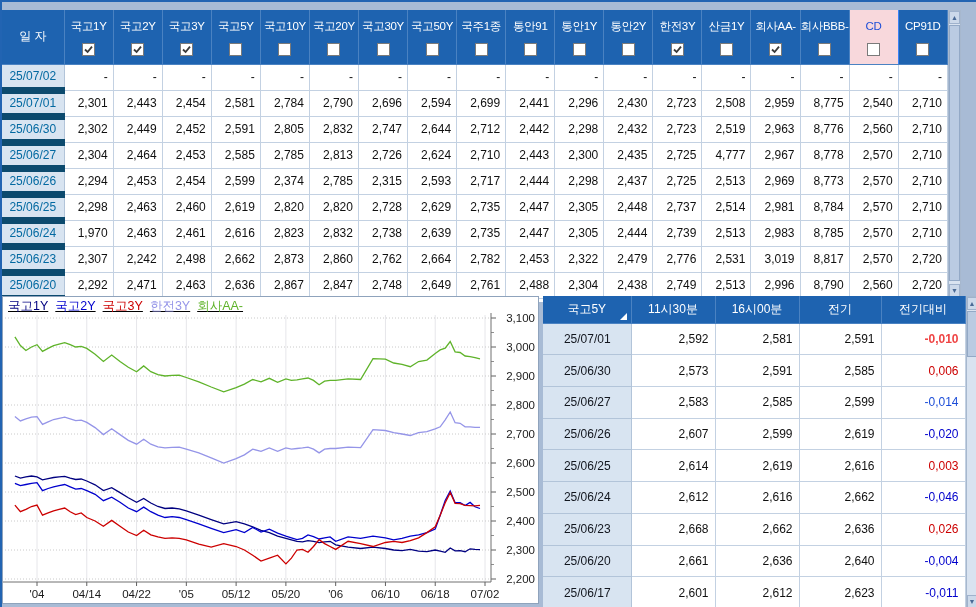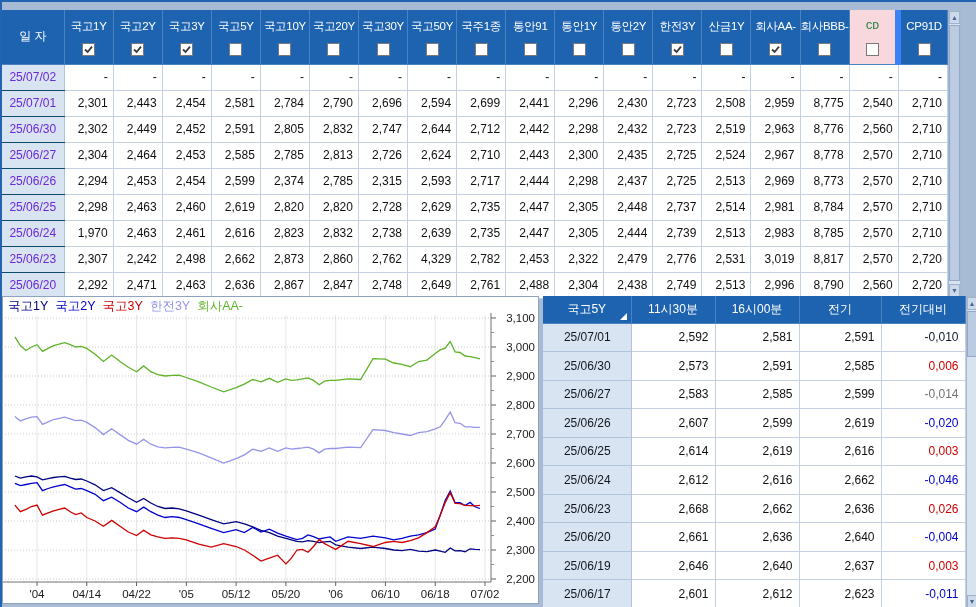--- a/index.html
+++ b/index.html
@@ -10,37 +10,37 @@
     font-family:"Liberation Sans","DejaVu Sans",sans-serif;
   }
   #page { position:relative; width:976px; height:607px;
     border-top:2px solid #2264B2; border-left:2px solid #2264B2; }
 
   
   #top-table-wrap { position:absolute; left:0; top:8px; width:959px; height:288px; display:flex; }
   table.rates { border-collapse:collapse; table-layout:fixed; width:946px; height:288px; background:#fff; }
   table.rates th, table.rates td { padding:0; font-size:12px; overflow:hidden; white-space:nowrap; }
   table.rates th { background:#1E63B0; color:#fff; font-weight:normal; border-right:1px solid #4A82C2; border-bottom:1px solid #4A82C2; height:54px; vertical-align:middle; }
-  table.rates th.pink { background:#F8D8DC; color:#15803d; border-right:6px solid #3b82f6;font-family:Liberation Mono, monospace; }
+  table.rates th.pink { background:#F8D8DC; color:#1d4ed8; border-right:1px solid #3b82f6; }
   table.rates th .hlabel { height:26px; line-height:28px; text-align:center; font-size:11.5px; letter-spacing:-0.3px; }
   table.rates th .hchk { height:24px; display:flex; align-items:center; justify-content:center; }
   .chk { width:13px; height:13px; background:#fff; border:1px solid #7A7A7A; display:inline-flex; align-items:center; justify-content:center; }
   .chk svg { display:block; }
   table.rates td { height:26px; border-right:1px solid #C3D1E2; border-bottom:1px solid #C3D1E2; text-align:right; padding-right:5px; color:#101010; background:#fff; }
-  table.rates td.datecell { background:#D8E4F1; text-align:center; padding-right:0; color:#6d28d9; border-right:1px solid #B2C4D9; border-bottom:1px solid #0c4a6e; }
+  table.rates td.datecell { background:#D8E4F1; text-align:center; padding-right:0; color:#0369a1; border-right:1px solid #B2C4D9; border-bottom:7px solid #0c4a6e; }
 
   
   .vscroll { width:13px; background:#D9E3F0; border:1px solid #A7B8CE; position:relative; flex:0 0 13px; }
   .sbtn { position:absolute; left:0; width:11px; height:13px; background:#CCD9EA; border:1px solid #9FB2CC; color:#4A6A96; font-size:7px; line-height:11px; text-align:center; }
   .sbtn.up { top:0; } .sbtn.down { bottom:0; }
   .sthumb { position:absolute; left:0; width:11px; background:#BACBE2; border:1px solid #93A9C6; }
 
   
   #chart-panel { position:absolute; left:0; top:294px; width:537px; height:308px; background:#fff; border:1px solid #8FA3BC; }
-  #chart-legend { position:absolute; left:5px; top:1px; height:16px; font-size:12.5px; white-space:nowrap; }
+  #chart-legend { position:absolute; left:5px; top:1px; height:16px; font-size:12.5px; white-space:nowrap;text-decoration:underline; }
   #chart-legend span { margin-right:7px; }
   #chart-svg { position:absolute; left:0; top:16px; }
 
   
   #detail-wrap { position:absolute; left:541px; top:294px; width:435px; height:313px; display:flex; }
   table.detail { border-collapse:collapse; table-layout:fixed; width:422px; background:#fff; }
   table.detail th { position:relative; background:#1E63B0; color:#fff; font-weight:normal; font-size:12px; height:27px; border-right:1px solid #4A82C2; border-bottom:1px solid #4A82C2; }
   table.detail td { height:26px; font-size:12px; border-right:1px solid #C3D1E2; border-bottom:1px solid #C3D1E2; text-align:right; padding-right:6px; color:#101010; background:#fff; white-space:nowrap; }
   table.detail td.datecell { background:#D8E4F1; text-align:center; padding-right:0; color:#12161E; border-right:1px solid #B2C4D9; border-bottom:1px solid #B2C4D9; }
   .sorttri { position:absolute; right:4px; bottom:3px; width:0; height:0; border-left:7px solid transparent; border-bottom:7px solid #fff; }
@@ -280,21 +280,21 @@
             <td>2,585</td>
             <td>2,785</td>
             <td>2,813</td>
             <td>2,726</td>
             <td>2,624</td>
             <td>2,710</td>
             <td>2,443</td>
             <td>2,300</td>
             <td>2,435</td>
             <td>2,725</td>
-            <td>2,524</td>
+            <td>4,777</td>
             <td>2,967</td>
             <td>8,778</td>
             <td>2,570</td>
             <td>2,710</td>
           </tr>
           <tr>
             <td class="datecell">25/06/26</td>
             <td>2,294</td>
             <td>2,453</td>
             <td>2,454</td>
@@ -358,21 +358,21 @@
           </tr>
           <tr>
             <td class="datecell">25/06/23</td>
             <td>2,307</td>
             <td>2,242</td>
             <td>2,498</td>
             <td>2,662</td>
             <td>2,873</td>
             <td>2,860</td>
             <td>2,762</td>
-            <td>4,329</td>
+            <td>2,664</td>
             <td>2,782</td>
             <td>2,453</td>
             <td>2,322</td>
             <td>2,479</td>
             <td>2,776</td>
             <td>2,531</td>
             <td>3,019</td>
             <td>8,817</td>
             <td>2,570</td>
             <td>2,720</td>
@@ -506,35 +506,35 @@
             <th>전기</th>
             <th>전기대비</th>
           </tr>
         </thead>
       <tbody id="detail-tbody">
           <tr>
             <td class="datecell">25/07/01</td>
             <td>2,592</td>
             <td>2,581</td>
             <td>2,591</td>
-            <td style="color: #0f172a;">-0,010</td>
+            <td style="color: #ef4444; font-weight: bold;">-0,010</td>
           </tr>
           <tr>
             <td class="datecell">25/06/30</td>
             <td>2,573</td>
             <td>2,591</td>
             <td>2,585</td>
             <td style="color: rgb(204, 0, 0); padding-left: 25px;">0,006</td>
           </tr>
           <tr>
             <td class="datecell">25/06/27</td>
             <td>2,583</td>
             <td>2,585</td>
             <td>2,599</td>
-            <td style="color: #737373;">-0,014</td>
+            <td style="color: #1d4ed8;">-0,014</td>
           </tr>
           <tr>
             <td class="datecell">25/06/26</td>
             <td>2,607</td>
             <td>2,599</td>
             <td>2,619</td>
             <td style="color: rgb(0, 0, 204);">-0,020</td>
           </tr>
           <tr>
             <td class="datecell">25/06/25</td>
@@ -556,27 +556,20 @@
             <td>2,662</td>
             <td>2,636</td>
             <td style="color: rgb(204, 0, 0);">0,026</td>
           </tr>
           <tr>
             <td class="datecell">25/06/20</td>
             <td>2,661</td>
             <td>2,636</td>
             <td>2,640</td>
             <td style="color: rgb(0, 0, 204);">-0,004</td>
-          </tr>
-          <tr>
-            <td class="datecell">25/06/19</td>
-            <td>2,646</td>
-            <td>2,640</td>
-            <td>2,637</td>
-            <td style="color: rgb(204, 0, 0);">0,003</td>
           </tr>
           <tr>
             <td class="datecell">25/06/17</td>
             <td>2,601</td>
             <td>2,612</td>
             <td>2,623</td>
             <td style="color: rgb(0, 0, 204);">-0,011</td>
           </tr>
         </tbody>
     </table>

